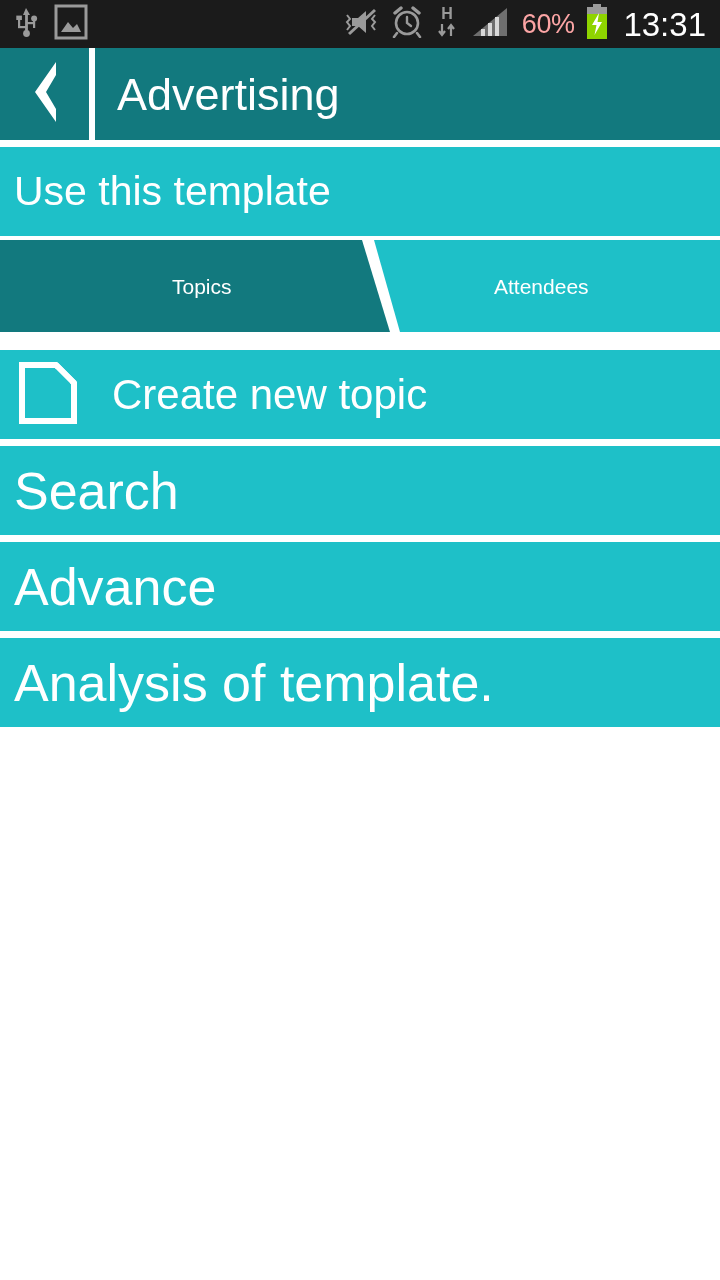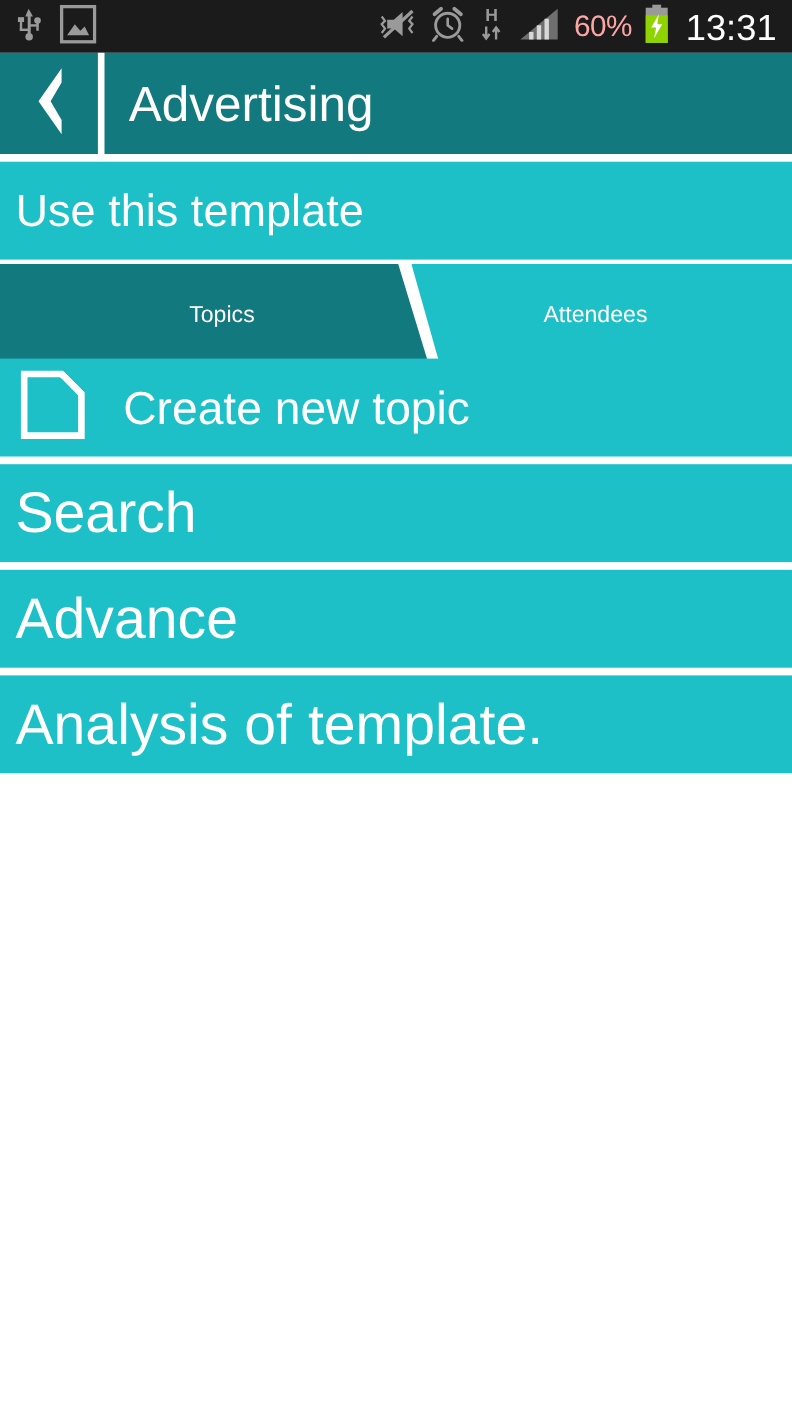--- a/index.html
+++ b/index.html
@@ -136,21 +136,21 @@
     font-size: 21px;
     line-height: 1;
     position: absolute;
   }
   .tab-active .tab-label { left: 172px; }
   .tab-inactive .tab-label { left: 452px; margin-left: 42px; }
 
   
   .list {
     position: absolute;
-    top: 326px; left: 0;
+    top: 350px; left: 0;
     width: 720px;
   }
   .row {
     width: 720px;
     height: 89px;
     background: #1ec0c8;
     margin-bottom: 7px;
     display: flex;
     align-items: center;
     box-sizing: border-box;

